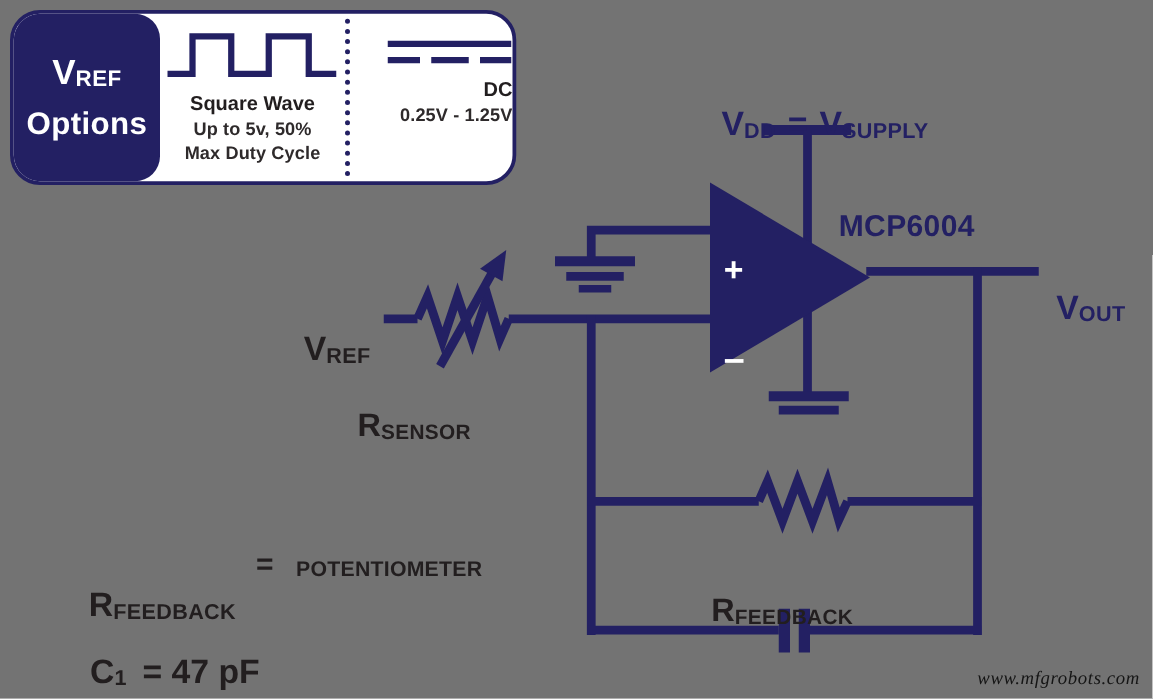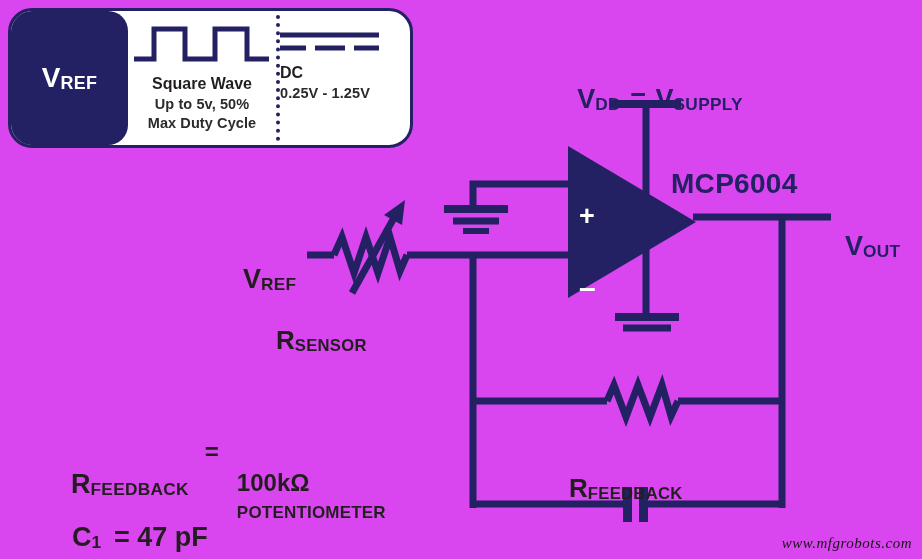--- a/index.html
+++ b/index.html
@@ -1,17 +1,17 @@
 <!DOCTYPE html>
 <html><head>
 <meta charset="utf-8">
 <style>
   html,body{margin:0;padding:0;background:#ffffff;}
   #canvas{
-    position:relative;width:922px;height:559px;background:#d946ef;overflow:hidden;
+    position:relative;width:922px;height:559px;background:#737373;overflow:hidden;
     font-family:"Liberation Sans",sans-serif;
   }
   svg{display:block;}
   .abs{position:absolute;}
   .lbl{position:absolute;font-weight:bold;white-space:nowrap;line-height:1;margin-top:33px;}
   .navy{color:#232063;}
   .ink{color:#221e1f;}
   .white{color:#ffffff;}
   .sb{font-size:0.64em;vertical-align:-0.12em;letter-spacing:0.3px;}
   
@@ -24,21 +24,21 @@
     width:117px;background:#232063;color:#ffffff;
     display:flex;flex-direction:column;align-items:center;justify-content:center;
     border-top-right-radius:20px;border-bottom-right-radius:20px;
   }
   .options-left .t1{font-weight:bold;font-size:28px;}
   .options-left .t2{font-weight:bold;font-size:25px;margin-top:11px;letter-spacing:0.3px;}
   .options-mid{
     width:148px;display:flex;flex-direction:column;align-items:center;padding-top:13px;text-align:right;
   }
   .options-right{
-    flex:1;display:flex;flex-direction:column;align-items:flex-start;padding-top:20px;
+    flex:1;display:flex;flex-direction:column;align-items:flex-end;padding-top:20px;
   }
   .opt-head{font-weight:bold;font-size:16px;color:#221e1f;margin-top:11px;}
   .opt-line{font-size:14.5px;font-weight:bold;color:#2e2a2b;margin-top:3px;letter-spacing:0.1px;}
   .dotted-divider{
     width:0;border-left:4px dotted #232063;margin:4px 0;
   }
   .watermark{
     position:absolute;right:10px;top:535px;
     font-family:"Liberation Serif",serif;font-size:15px;color:#151515;letter-spacing:0.5px;font-style:italic;
   }
@@ -89,20 +89,21 @@
       <polygon points="568,146 568,298 696,222"></polygon>
       <polygon points="405,200 402,225 384,215"></polygon>
       <rect x="623" y="487" width="9" height="35"></rect>
       <rect x="639" y="487" width="9" height="35"></rect>
     </g>
   </svg>
 
   <div class="options-box">
     <div class="options-left">
       <div class="t1"><span>V</span><span class="sb">REF</span></div>
+      <div class="t2">Options</div>
     </div>
     <div class="options-mid">
       <svg width="138" height="40" viewBox="0 0 138 40">
         <polyline points="1,35 21,35 21,5 52,5 52,35 82,35 82,5 114,5 114,35 136,35" fill="none" stroke="#232063" stroke-width="5"></polyline>
       </svg>
       <div class="opt-head">Square Wave</div>
       <div class="opt-line">Up to 5v, 50%</div>
       <div class="opt-line">Max Duty Cycle</div>
     </div>
     <div class="dotted-divider"></div>
@@ -119,53 +120,52 @@
       <div class="opt-line">0.25V - 1.25V</div>
     </div>
   </div>
 
   <div class="lbl navy" style="left:555px;top:53px;width:210px;text-align:center;font-size:27px;">
     <span>V</span><span class="sb">DD</span>
     <span style="margin:0 2px;">=</span>
     <span>V</span><span class="sb">SUPPLY</span>
   </div>
 
-  <div class="lbl navy" style="left:671px;top:137px;font-size:28px;letter-spacing:0.3px;">MCP6004</div>
+  <div class="lbl navy" style="left:671px;top:137px;font-size:24px;letter-spacing:0.3px;">MCP6004</div>
 
   <div class="lbl white" style="left:579px;top:170px;font-size:27px;">+</div>
   <div class="lbl white" style="left:579px;top:240px;font-size:30px;">–</div>
 
   <div class="lbl navy" style="left:845px;top:200px;font-size:27px;">
     <span>V</span><span class="sb">OUT</span>
   </div>
 
   <div class="lbl ink" style="left:243px;top:233px;font-size:27px;">
     <span>V</span><span class="sb">REF</span>
   </div>
 
-  <div class="lbl ink" style="left:276px;top:294px;font-size:26px;">
+  <div class="lbl ink" style="left:286px;top:294px;font-size:26px;">
     <span>R</span><span class="sb">SENSOR</span>
   </div>
 
 
   <div class="lbl ink" style="left:569px;top:442px;font-size:26px;">
     <span>R</span><span class="sb">FEEDBACK</span>
   </div>
 
   <div class="lbl ink" style="left:656px;top:548px;font-size:26px;">
     <span>C</span><span class="sb">1</span>
   </div>
 
   <div class="eqrow" style="left:71px;top:438px;">
     <div class="lbl ink" style="position:static;font-size:27px;">
       <span>R</span><span class="sb">FEEDBACK</span>
     </div>
     <div class="lbl ink" style="position:static;font-size:24px;margin:2px 0 0 16px;">=</div>
     <div style="margin:0 0 0 18px;">
-      <div class="lbl ink" style="position:static;font-size:24px;">100kΩ</div>
       <div class="lbl ink" style="position:static;font-size:17px;margin-top:9px;letter-spacing:0.2px;">POTENTIOMETER</div>
     </div>
   </div>
 
   <div class="lbl ink" style="left:72px;top:491px;font-size:27px;">
     <span>C</span><span class="sb">1</span>
     <span style="margin-left:5px;">= 47 pF</span>
   </div>
 
   <div class="watermark">www.mfgrobots.com</div>

